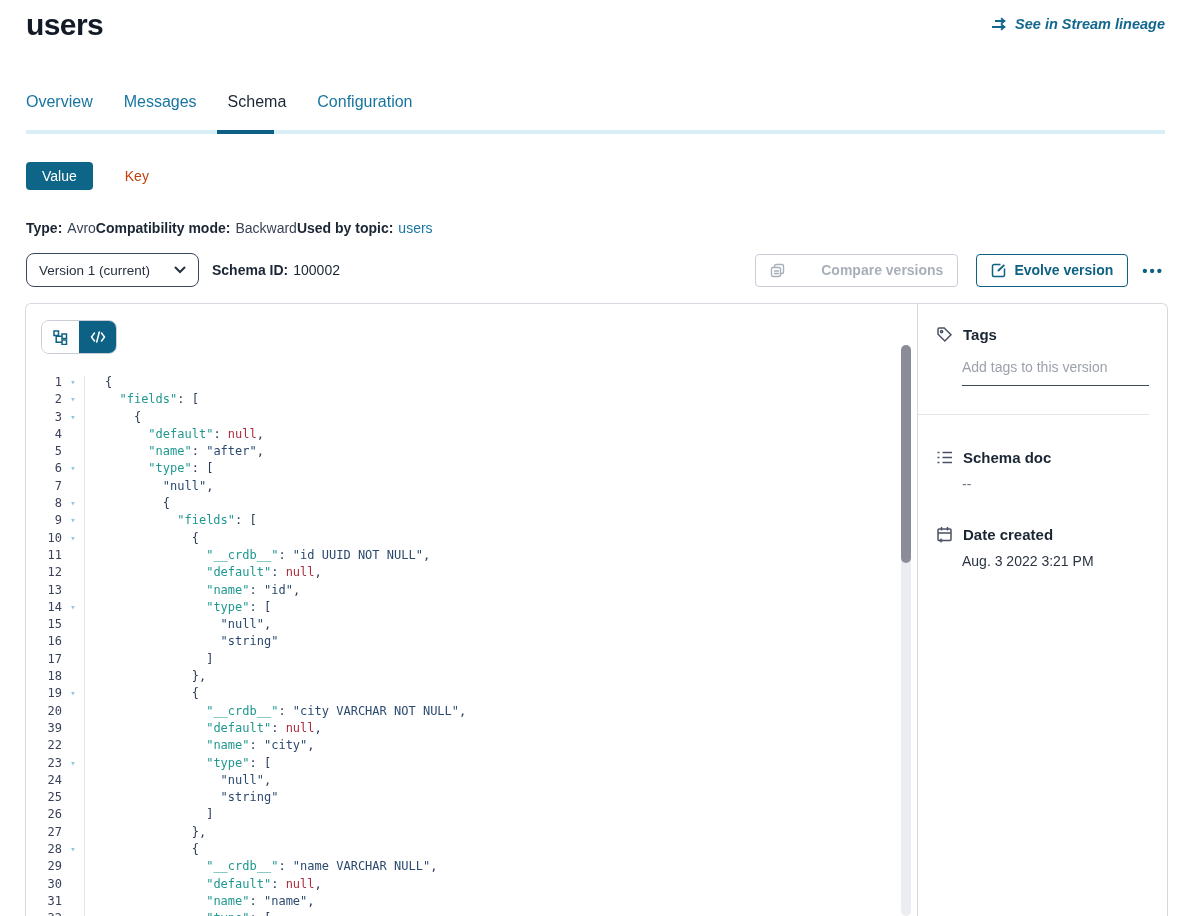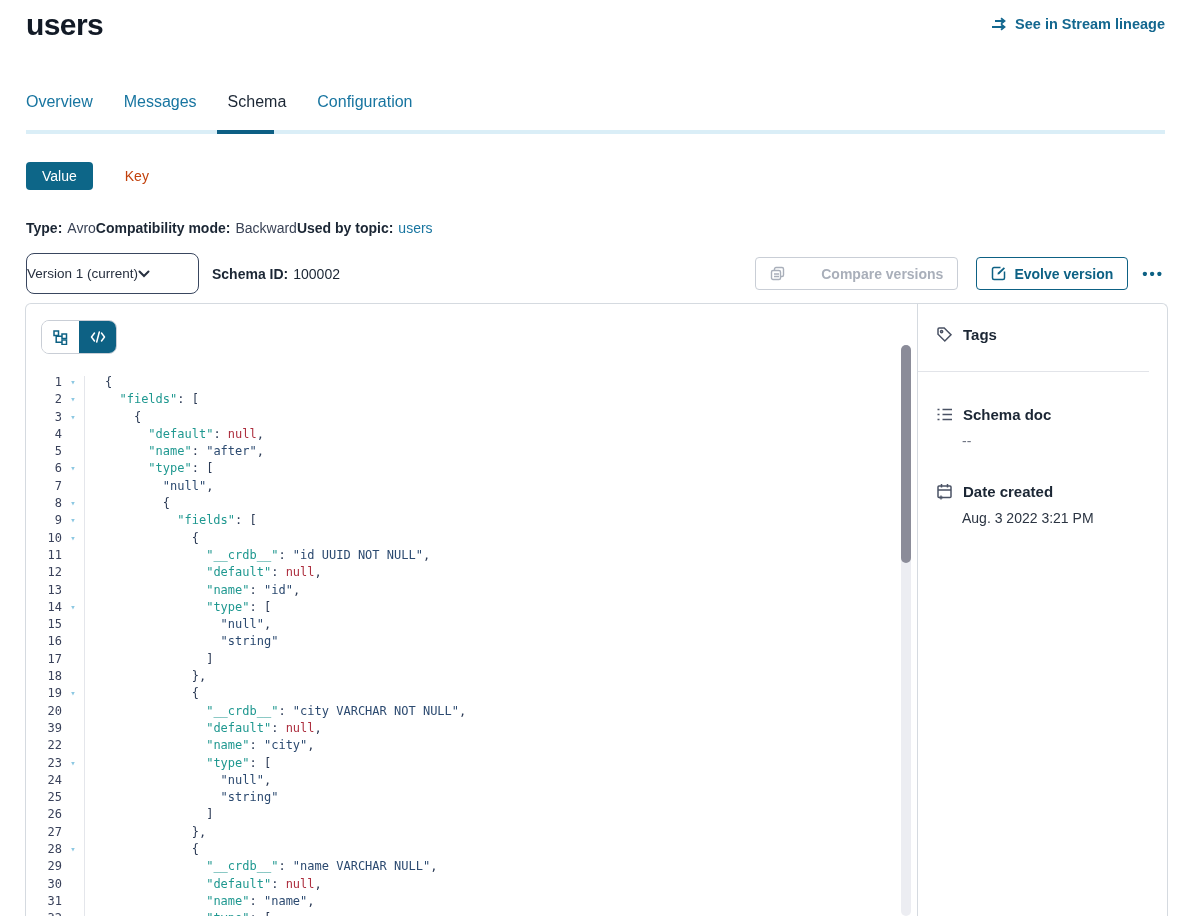--- a/index.html
+++ b/index.html
@@ -6,21 +6,21 @@
   html, body { margin:0; padding:0; }
   body {
     width:1189px; height:916px; overflow:hidden; background:#ffffff;
     font-family:"Liberation Sans", sans-serif; color:#1B2634;
   }
   .page { position:relative; width:1189px; height:916px; }
 
   
   .hdr { display:flex; justify-content:space-between; align-items:flex-start; padding:8px 24px 0 26px; }
   .title { margin:0; font-size:30px; font-weight:700; letter-spacing:-0.6px; color:#121A26; }
-  .lineage { display:flex; align-items:center; gap:7px; margin-top:8px; color:#13678F; font-size:14.5px; font-weight:600; cursor:pointer; text-decoration:none; }
+  .lineage { display:flex; align-items:center; gap:7px; margin-top:8px; color:#13678F; font-size:14.5px; font-weight:600; cursor:pointer; text-decoration:none;font-style:italic; }
 
   
   .tabs { margin:38px 24px 0 26px; position:relative; }
   .tabs-bar { display:flex; gap:31px; }
   .tab { font-size:16px; color:#1875A0; padding-bottom:19px; cursor:pointer;margin-top:13px; }
   .tab.active { color:#1B2634; font-weight:500; }
   .tab-track { height:4px; background:#DAEEF7; position:relative; }
   .tab-ind { position:absolute; left:191px; width:57px; height:4px; background:#0D5F84; }
 
   
@@ -29,21 +29,21 @@
   .seg-off { margin-left:26px; color:#c2410c; font-size:14px; cursor:pointer; background:none; border:none; font-family:inherit; }
 
   
   .meta { margin:30px 26px 0; font-size:14px; display:flex; }
   .meta b { color:#1B2634; margin-right:5px; font-weight:700; }
   .meta .v { color:#3A4356; }
   .meta .lnk { color:#1875A0; cursor:pointer; }
 
   
   .controls { margin:17px 21px 0 26px; display:flex; align-items:center; }
-  .select { width:173px; height:41px; border:1.5px solid #39465F; border-radius:8px; display:flex; align-items:center; padding:0 0; font-size:13.5px; color:#27303F; cursor:pointer; background:#fff; }
+  .select { width:173px; height:34px; border:1.5px solid #39465F; border-radius:8px; display:flex; align-items:center; justify-content:space-between; padding:0 12px; font-size:13.5px; color:#27303F; cursor:pointer; background:#fff; }
   .schema-id { margin-left:13px; font-size:14px; }
   .schema-id b { font-weight:700; margin-right:5px; }
   .spacer { flex:1; }
   .btn { height:33px; display:flex; align-items:center; gap:8px; padding:0 14px; border-radius:4px; background:#fff; font-size:14px; font-weight:600; font-family:inherit; cursor:pointer; }
   .btn-disabled { border:1px solid #C9CED6; color:#A9AFBA; cursor:default;gap:36px; }
   .btn-primary { margin-left:18px; border:1px solid #0D6184; color:#0D6184; }
   .btn-more { margin-left:10px; border:none; background:none; color:#0D6184; font-size:15px; font-weight:700; letter-spacing:2px; cursor:pointer; padding:0 4px; }
 
   
   .panel { position:absolute; left:25px; right:21px; top:303px; bottom:0; border:1px solid #D5DAE0; border-bottom:none; border-radius:6px 6px 0 0; display:flex; overflow:hidden; background:#fff; }
@@ -227,20 +227,21 @@
       <div>
         <div class="sb-head">
           <span>
             <svg width="17" height="17" viewBox="0 0 17 17" fill="none" stroke="#4A5264" stroke-width="1.5">
               <path d="M2 8.2 V3.2 A1.2 1.2 0 0 1 3.2 2 H8.2 L15 8.8 L8.8 15 Z"></path>
               <circle cx="5.6" cy="5.6" r="1.1"></circle>
             </svg>
           </span>
           <span>Tags</span>
         </div>
+        <input class="tags-input" type="text" placeholder="Add tags to this version" style="">
       </div>
 
       <div class="sb-divider"></div>
 
       <div class="sb-section">
         <div class="sb-head">
           <span>
             <svg width="17" height="15" viewBox="0 0 17 15" fill="none" stroke="#4A5264" stroke-width="1.6">
               <path d="M1.5 2.5 H3.5 M6.5 2.5 H16 M1.5 7.5 H3.5 M6.5 7.5 H16 M1.5 12.5 H3.5 M6.5 12.5 H16"></path>
             </svg>

